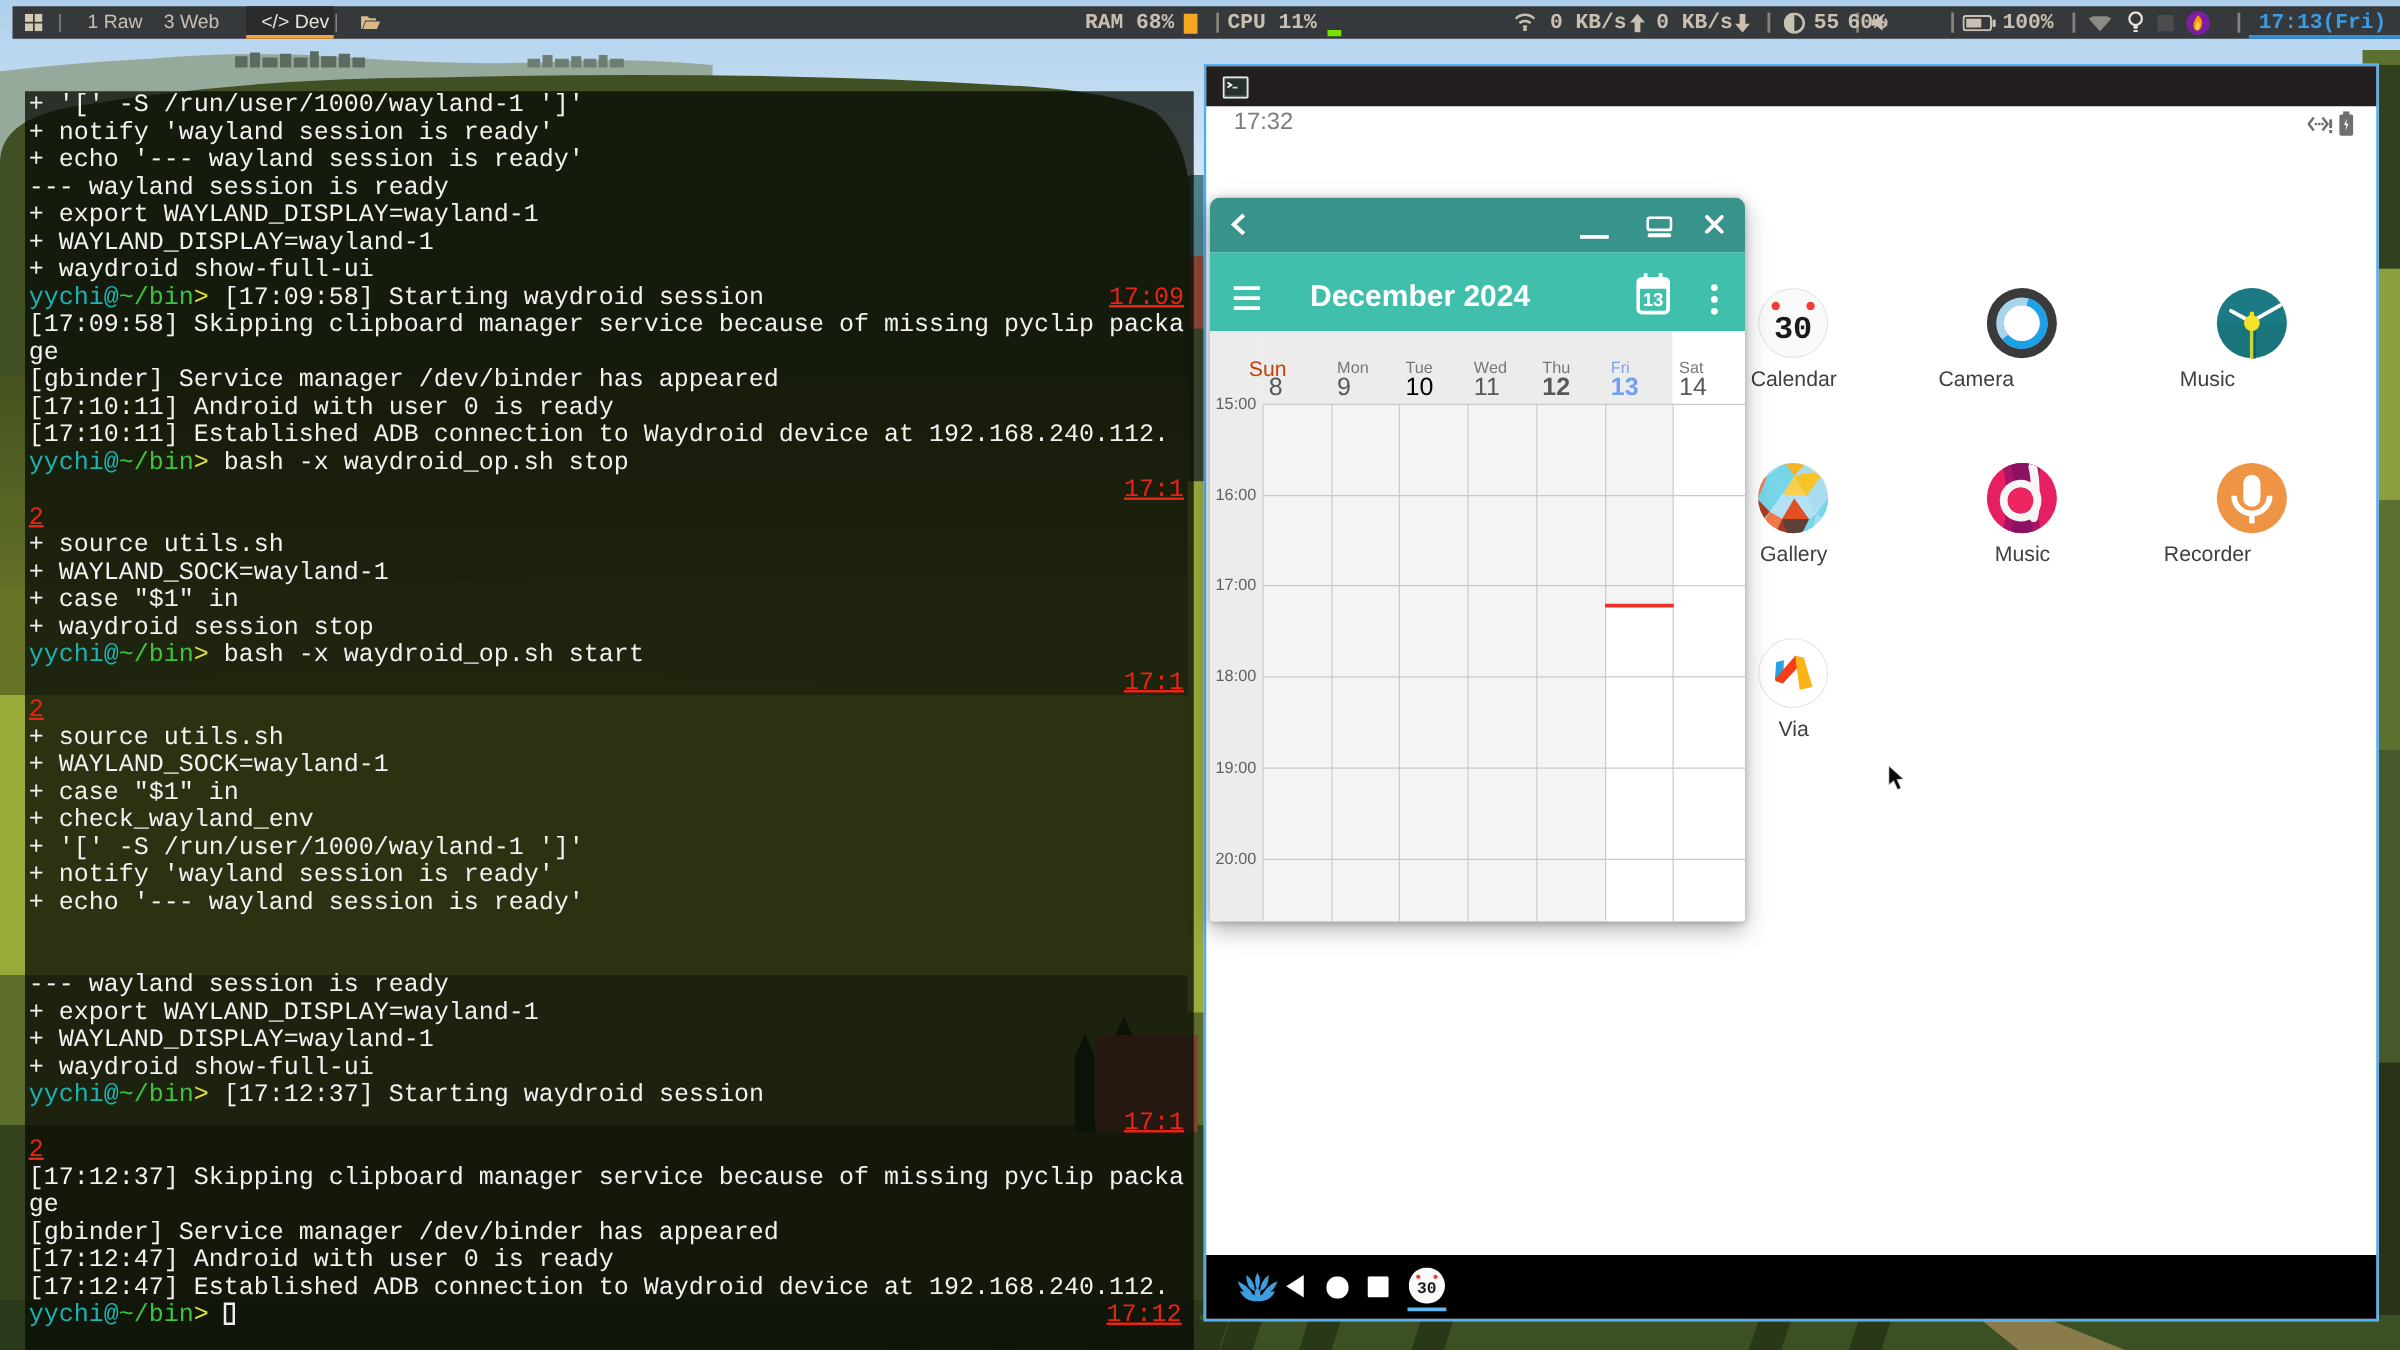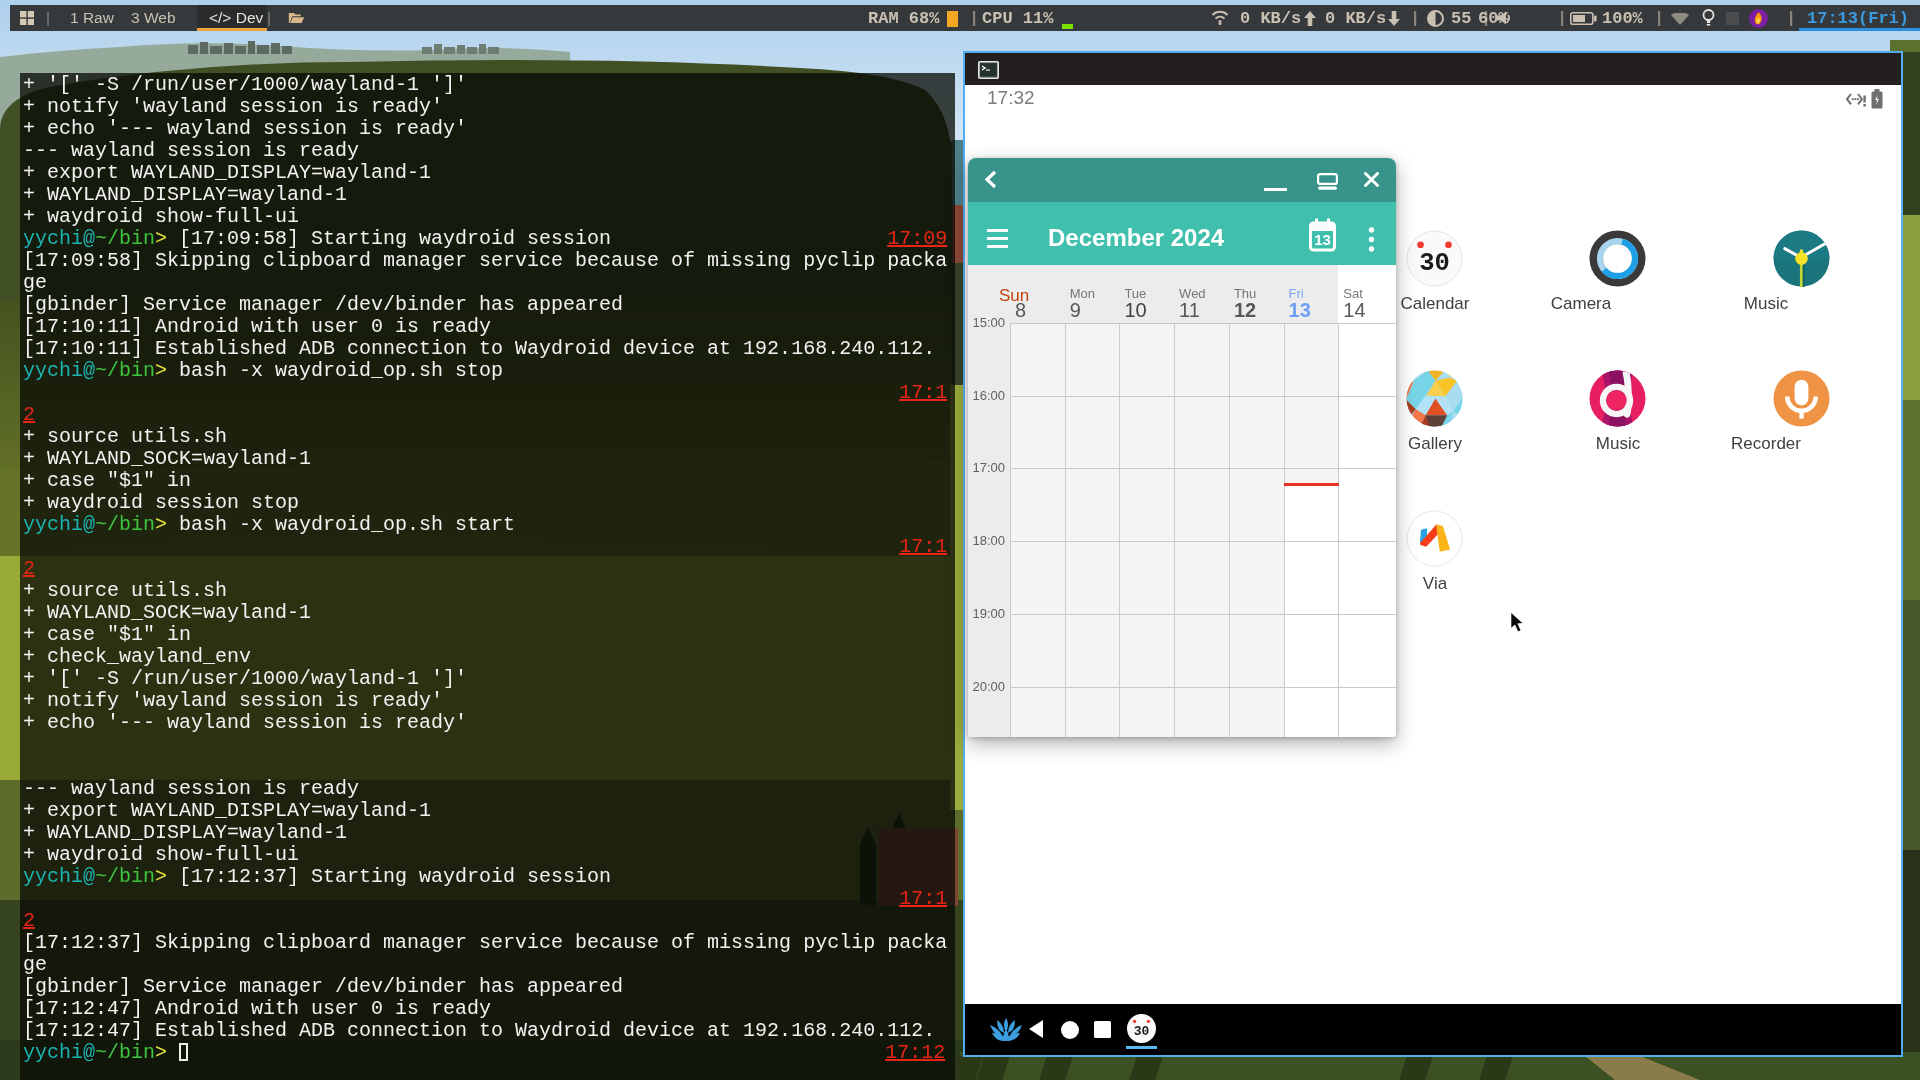--- a/index.html
+++ b/index.html
@@ -477,21 +477,21 @@
       <div class="abs" style="left:0;top:340.8px;width:37px;text-align:right;font-size:13px;color:#606060">19:00</div>
       <div class="abs" style="left:0;top:413.5px;width:37px;text-align:right;font-size:13px;color:#606060">20:00</div>
       <div class="abs" style="left:0;top:486.2px;width:37px;text-align:right;font-size:13px;color:#606060">21:15</div>
       <div class="abs" style="left:0;top:558.9px;width:37px;text-align:right;font-size:13px;color:#606060">22:00</div>
       <div class="abs" style="left:0;top:631.6px;width:37px;text-align:right;font-size:13px;color:#606060">23:00</div>
       <div class="abs" style="left:31px;top:21px;font-size:17px;color:#c2410c">Sun</div>
       <div class="abs" style="left:47.0px;top:34px;font-size:20px;font-weight:normal;color:#585858">8</div>
       <div class="abs" style="left:101.7px;top:21px;font-size:13px;color:#777777">Mon</div>
       <div class="abs" style="left:101.7px;top:34px;font-size:20px;font-weight:normal;color:#585858">9</div>
       <div class="abs" style="left:156.4px;top:21px;font-size:13px;color:#777777">Tue</div>
-      <div class="abs" style="left:156.4px;top:34px;font-size:20px;font-weight:normal;color:#404040">10</div>
+      <div class="abs" style="left:156.4px;top:34px;font-size:20px;font-weight:normal;color:#000000">10</div>
       <div class="abs" style="left:211.1px;top:21px;font-size:13px;color:#777777">Wed</div>
       <div class="abs" style="left:211.1px;top:34px;font-size:20px;font-weight:normal;color:#585858">11</div>
       <div class="abs" style="left:265.9px;top:21px;font-size:13px;color:#777777">Thu</div>
       <div class="abs" style="left:265.9px;top:34px;font-size:20px;font-weight:bold;color:#585858">12</div>
       <div class="abs" style="left:320.6px;top:21px;font-size:13px;color:#7ba4f4">Fri</div>
       <div class="abs" style="left:320.6px;top:34px;font-size:20px;font-weight:bold;color:#6f9ff3">13</div>
       <div class="abs" style="left:375.3px;top:21px;font-size:13px;color:#777777">Sat</div>
       <div class="abs" style="left:375.3px;top:34px;font-size:20px;font-weight:normal;color:#585858">14</div>
       <div class="abs" style="left:315.6px;top:218px;width:55.2px;height:3px;background:#e93125"></div>
       <svg class="abs" style="left:346px;top:635px" width="60" height="60">

